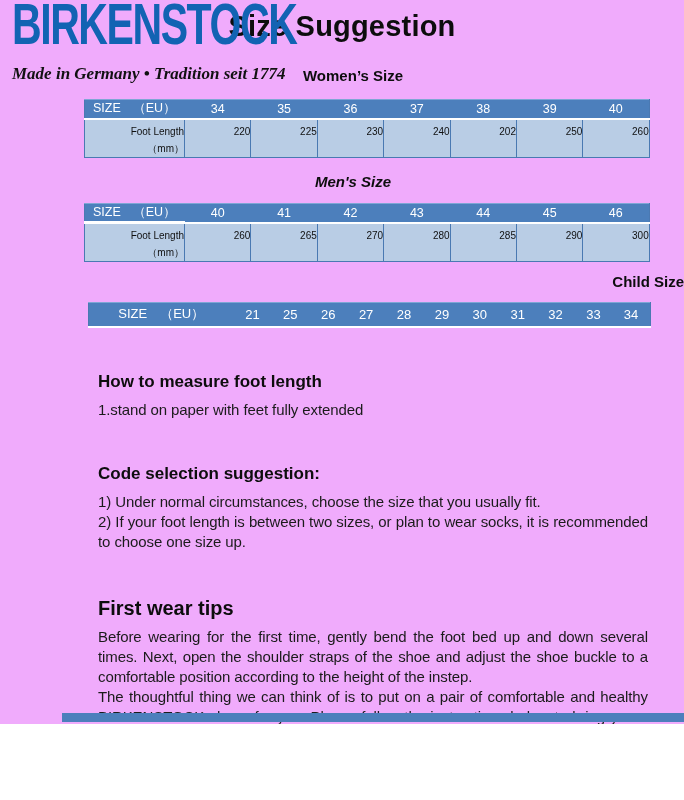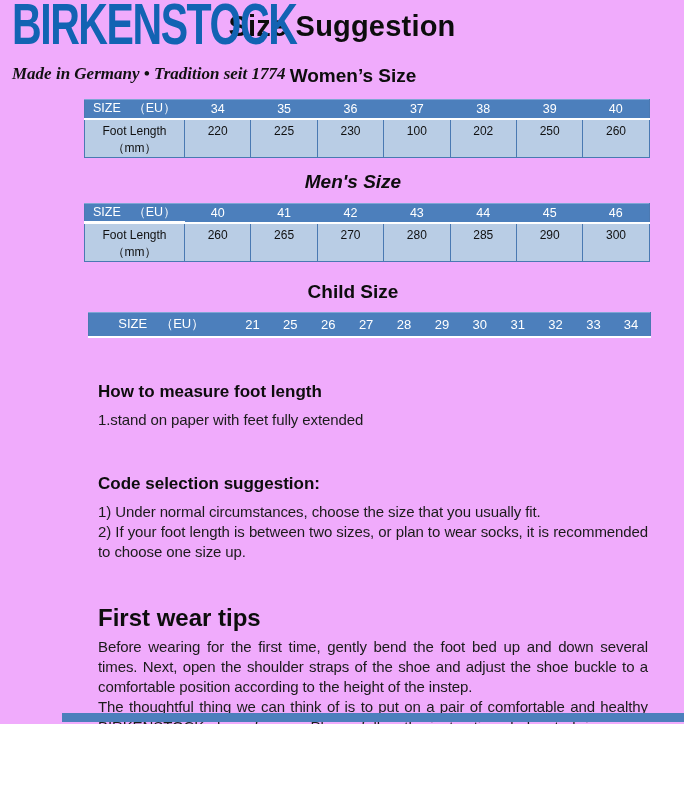--- a/index.html
+++ b/index.html
@@ -45,28 +45,28 @@
     font-size: 17px;
     color: #111111;
     white-space: nowrap;
   }
 
   .content { padding-top: 67px; }
 
   
   .tbl-heading {
     text-align: center;
-    font-size: 19px;
+    font-size: 15px;
     font-weight: bold;
     color: #0d0d0d;
     line-height: 18px;
   }
   .mt-women { margin-top: 0; }
   .mt-men   { margin-top: 15px; font-style: italic; }
-  .mt-child { margin-top: 21px; }
+  .mt-child { margin-top: 11px; text-align: right; }
 
   
   table.size-table {
     border-collapse: collapse;
     table-layout: fixed;
     margin-left: 62px;
     width: 565px;
     border: 1px solid #4A79B2;
     border-top: 1px solid #7EA6D4;
   }
@@ -86,23 +86,23 @@
     overflow: hidden;
   }
   .size-table.child tr.hdr th { height: 24px; font-size: 13px; }
   .size-table tr.hdr th.lbl { text-align: left; padding-left: 8px; }
   .size-table.child tr.hdr th.lbl { text-align: center; padding-left: 0; }
   .size-table.men tr.hdr th.lbl { border-bottom: 3px solid #ffffff; }
 
   .size-table tr.dat td {
     background: #B9CDE5;
     color: #101010;
-    font-size: 12px;
+    font-size: 10px;
     line-height: 17px;
-    text-align: center;
+    text-align: right;
     vertical-align: top;
     padding-top: 3px;
     height: 39px;
     border-left: 1px solid #4A79B2;
   }
   .size-table tr.dat td:first-child { border-left: none; }
   .size-table.child tr.dat td {
     height: 21px;
     vertical-align: middle;
     padding-top: 1px;
@@ -111,21 +111,21 @@
 
   
   .txt { margin-left: 76px; width: 550px; }
   h2.sec-heading {
     font-size: 17px;
     font-weight: bold;
     color: #0d0d0d;
     line-height: 20px;
     margin-top: 44px;
   }
-  h2.big { font-size: 24px; line-height: 24px; }
+  h2.big { font-size: 20px; line-height: 24px; }
   .mt-howto { margin-top: 28px; margin-bottom: 8px; }
   .mt-code  { margin-top: 14px; margin-bottom: 8px; }
   .mt-wear  { margin-top: 10px; margin-bottom: 7px; }
   p.body-line {
     font-size: 15px;
     line-height: 20px;
     letter-spacing: -0.1px;
     color: #1b1b1b;
   }
   p.just { text-align: justify; }
@@ -172,21 +172,21 @@
         <th>40</th>
       </tr>
       <tr class="dat">
         <td>
           <div>Foot Length</div>
           <div>（mm）</div>
         </td>
         <td>220</td>
         <td>225</td>
         <td>230</td>
-        <td>100</td>
+        <td>240</td>
         <td>202</td>
         <td>250</td>
         <td>260</td>
       </tr>
     </tbody>
       </table>
 
     <div class="tbl-heading mt-men">Men's Size</div>
     <table class="size-table men">
       <colgroup>

